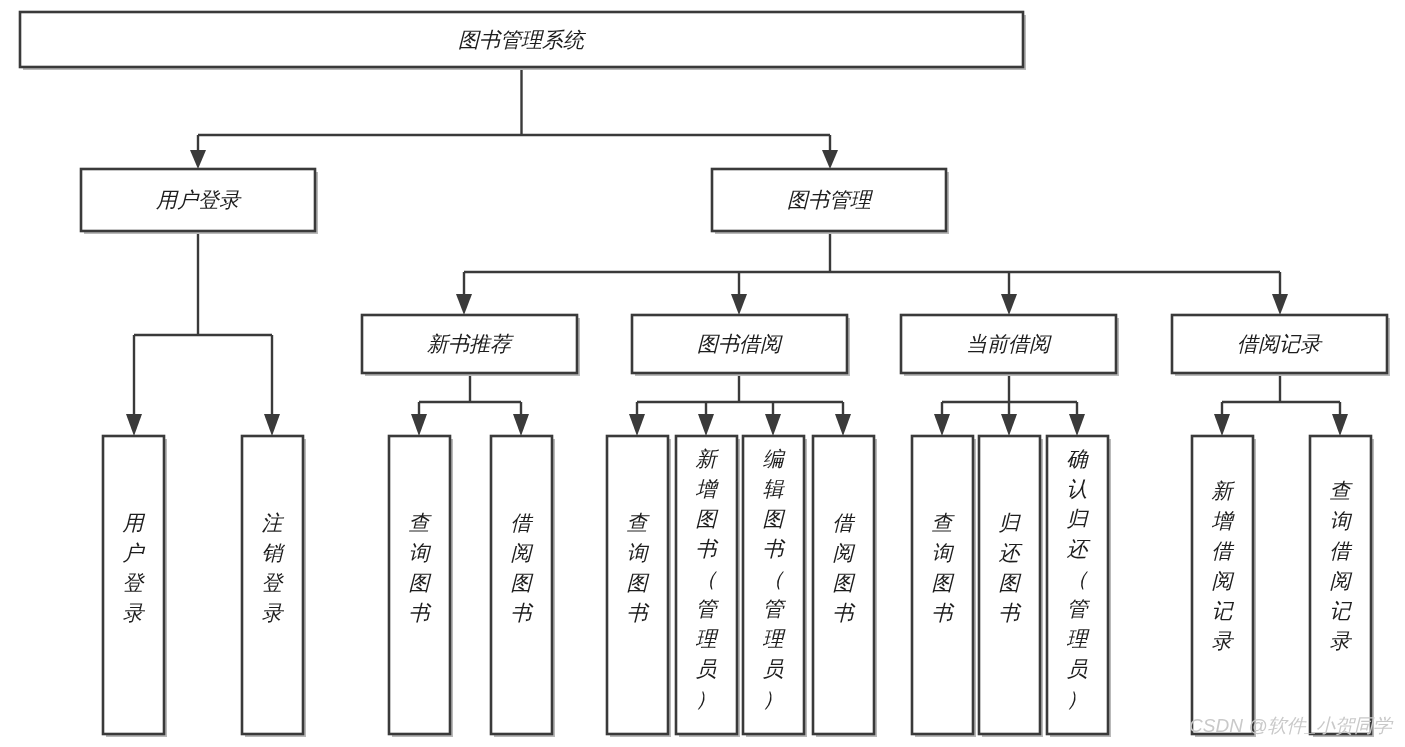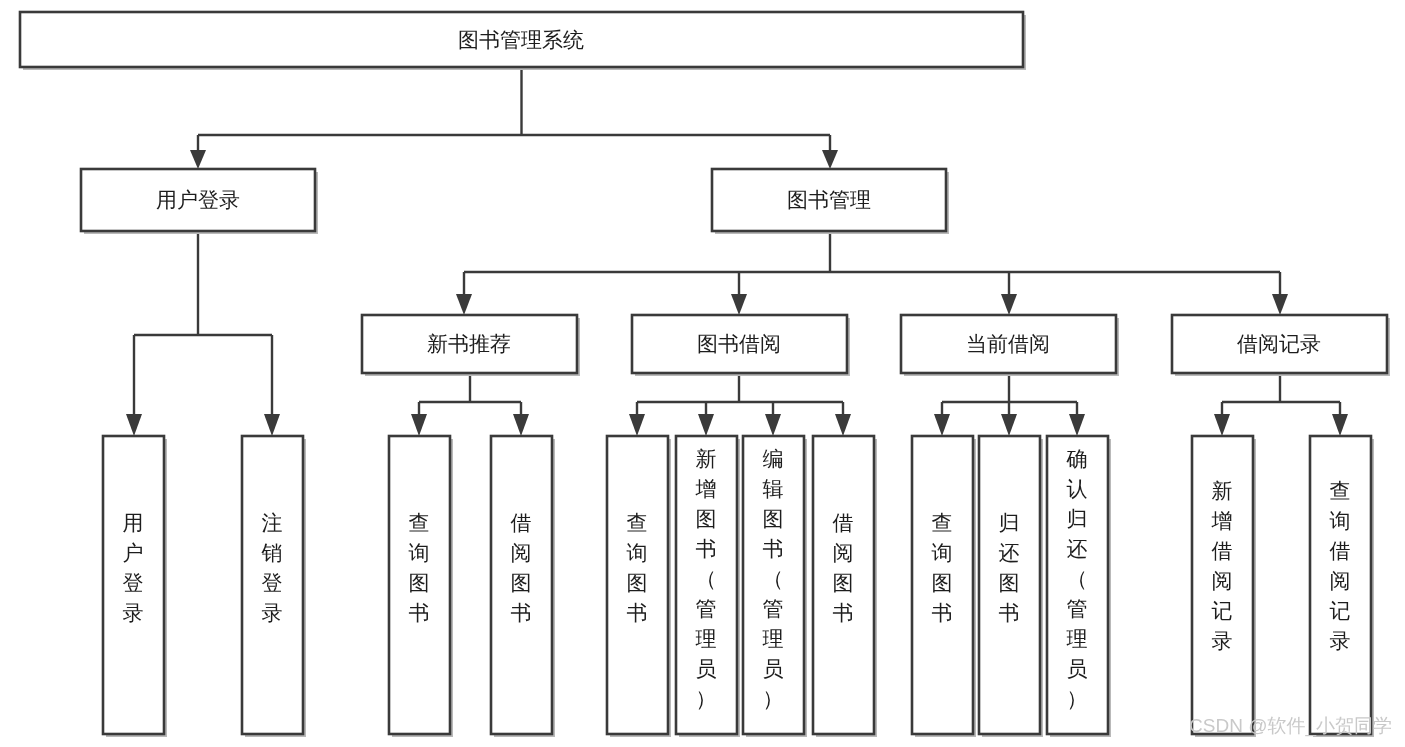--- a/index.html
+++ b/index.html
@@ -11,20 +11,21 @@
     width: 1405px;
     height: 747px;
     font-family: "Liberation Sans", "DejaVu Sans", sans-serif;
     overflow: hidden;
     position: relative;
   }
   #diagram-root {
     position: relative;
     width: 1211px;
     height: 747px;
+    font-style: italic;
   }
   svg.diagram-canvas {
     position: absolute;
     left: 0;
     top: 0;
     width: 1405px;
     height: 747px;
     display: block;
   }
   .node-box {

